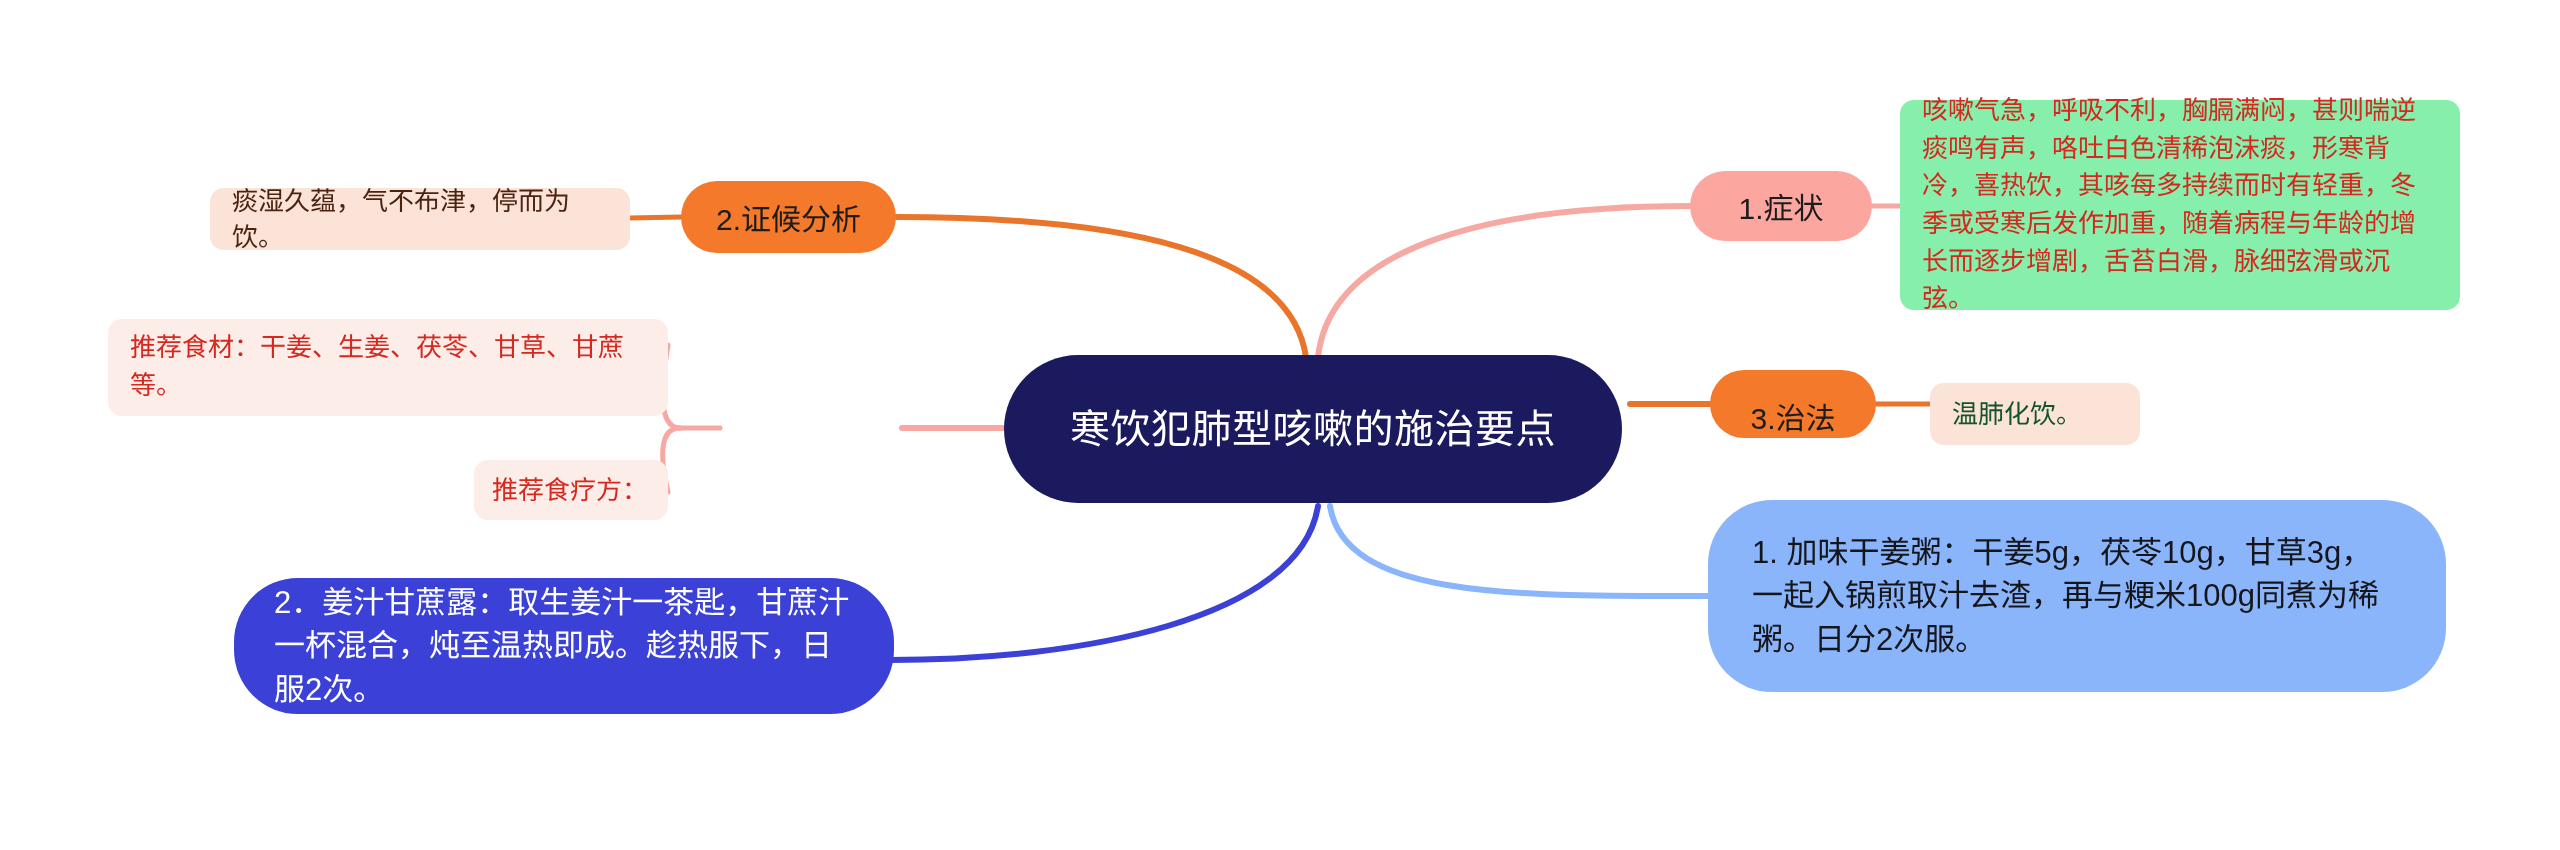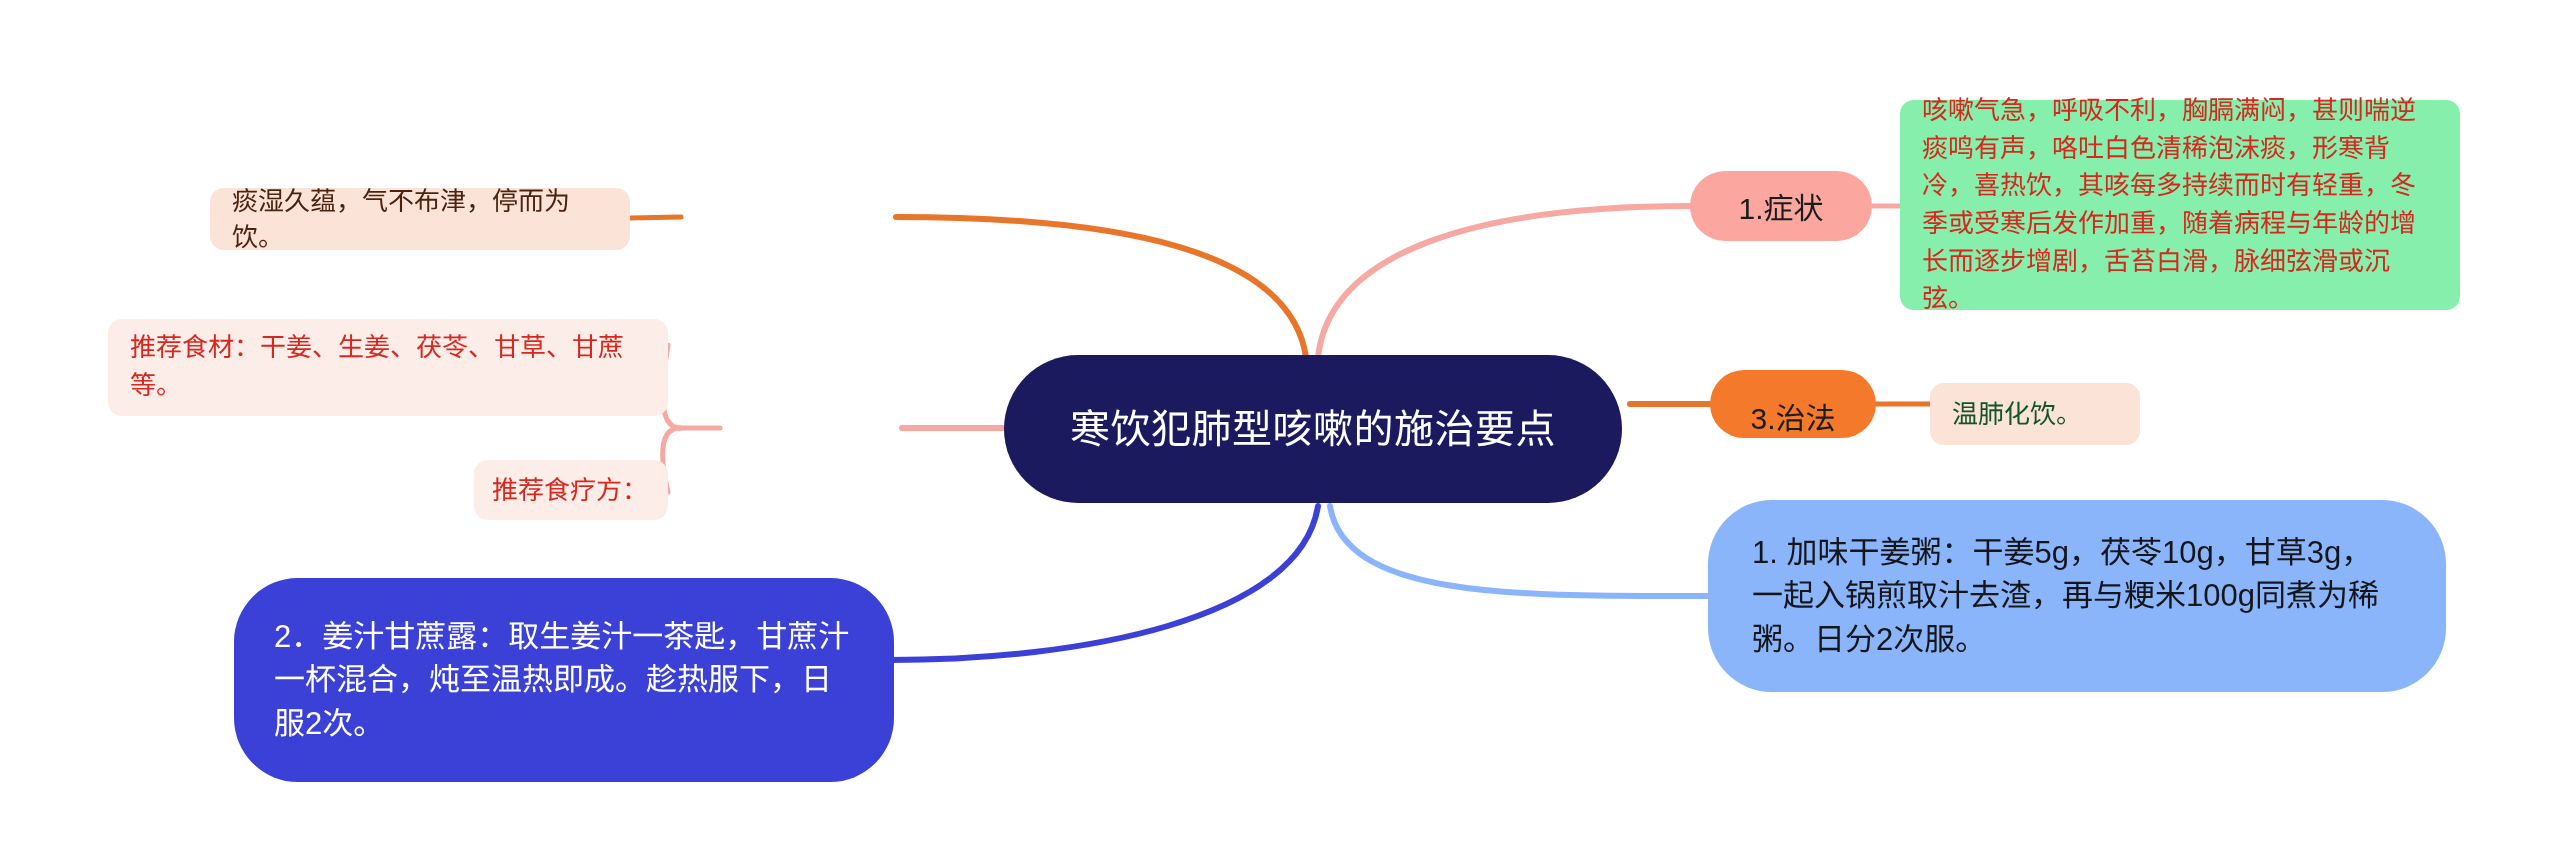--- a/index.html
+++ b/index.html
@@ -70,21 +70,21 @@
   .bubble{position:absolute;box-sizing:border-box;display:flex;align-items:center;
           border-radius:64px;}
   .bubble .txt{width:100%;}
 
   .bb-blue-light{
     left:1708px;top:500px;width:738px;height:192px;
     background:#8BB5FB;color:#15161b;font-size:31px;line-height:1.40;
     padding:14px 44px;text-align:left;
   }
   .bb-blue-dark{
-    left:234px;top:578px;width:660px;height:204px;
+    left:234px;top:578px;width:660px;height:136px;
     background:#3B40D6;color:#ffffff;font-size:31px;line-height:1.40;
     padding:12px 40px;text-align:left;
   }
 </style>
 </head>
 <body>
 
 <div id="canvas">
 
   <svg class="links" viewBox="0 0 2560 850" width="2560" height="850" xmlns="http://www.w3.org/2000/svg">
@@ -116,20 +116,23 @@
     <span class="txt">寒饮犯肺型咳嗽的施治要点</span>
   </div>
 
   <div class="node pill pill-pink n-symptom">
     <span class="txt">1.症状</span>
   </div>
   <div class="leaf lf-symptom">
     <span class="txt">咳嗽气急，呼吸不利，胸膈满闷，甚则喘逆痰鸣有声，咯吐白色清稀泡沫痰，形寒背冷，喜热饮，其咳每多持续而时有轻重，冬季或受寒后发作加重，随着病程与年龄的增长而逐步增剧，舌苔白滑，脉细弦滑或沉弦。</span>
   </div>
 
+  <div class="node pill pill-orange n-syndrome">
+    <span class="txt">2.证候分析</span>
+  </div>
   <div class="leaf lf-syndrome">
     <span class="txt">痰湿久蕴，气不布津，停而为饮。</span>
   </div>
 
   <div class="node pill pill-orange n-therapy">
     <span class="txt">3.治法</span>
   </div>
   <div class="leaf lf-therapy">
     <span class="txt">温肺化饮。</span>
   </div>

